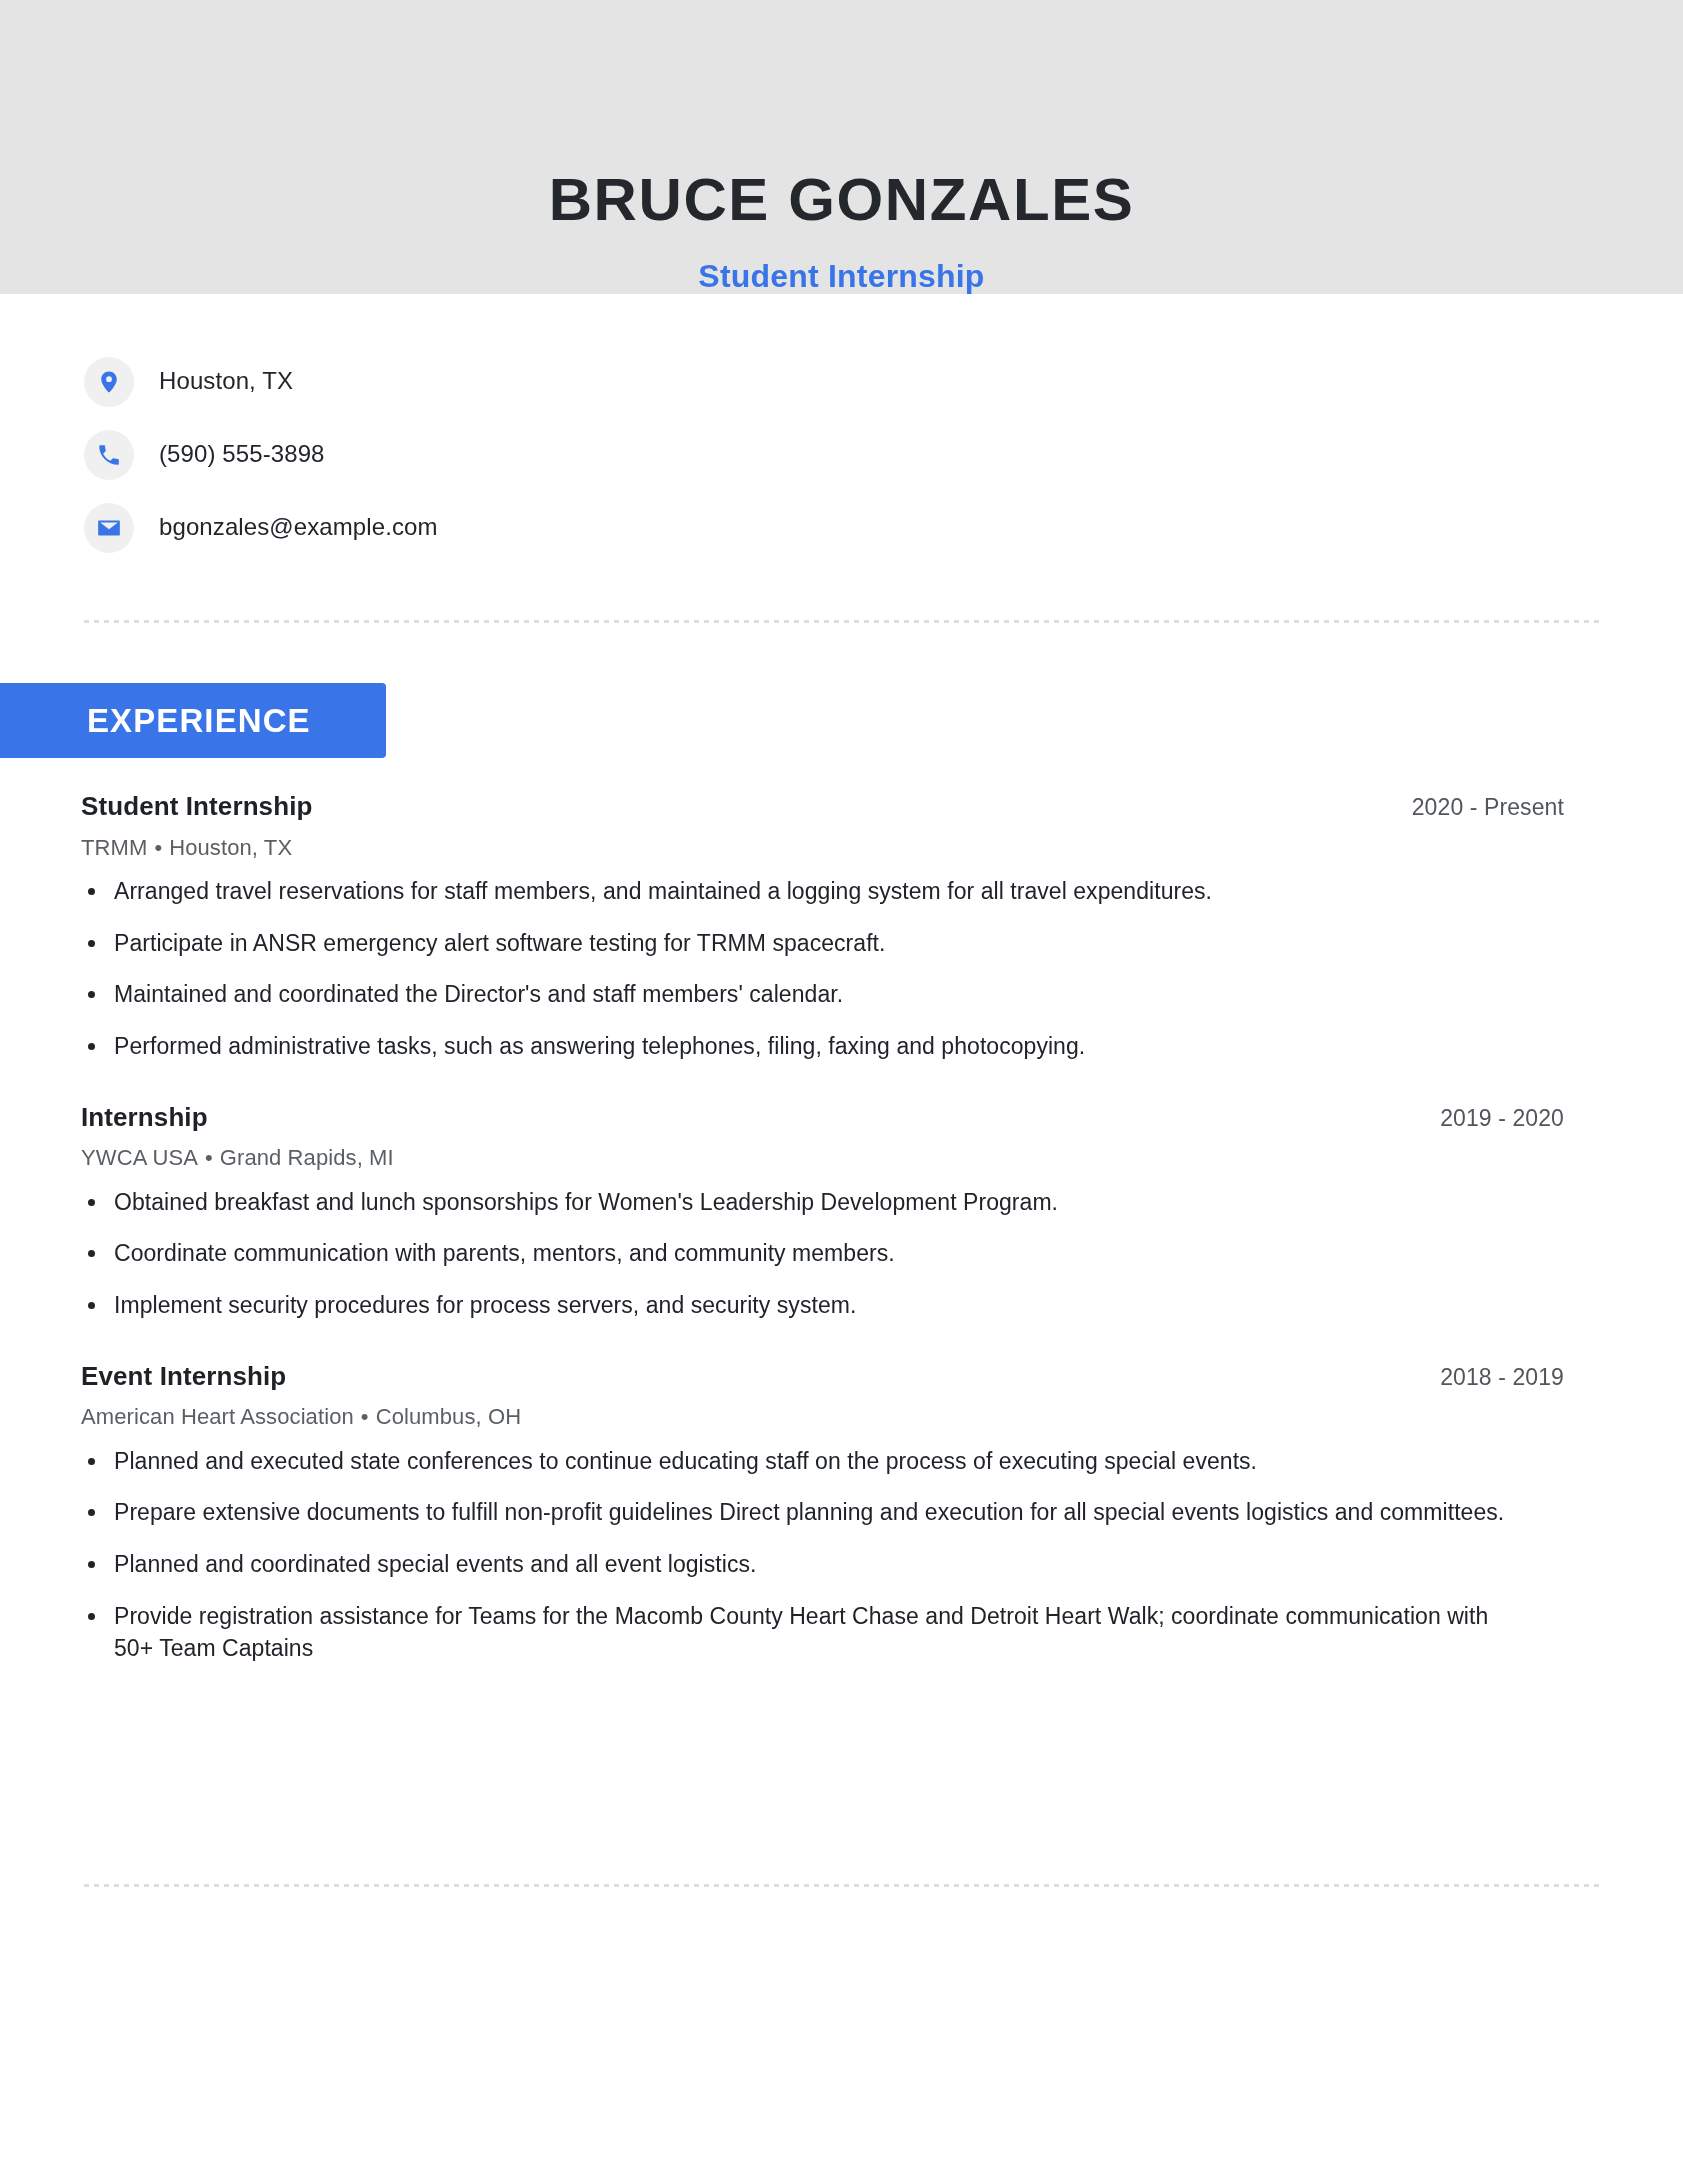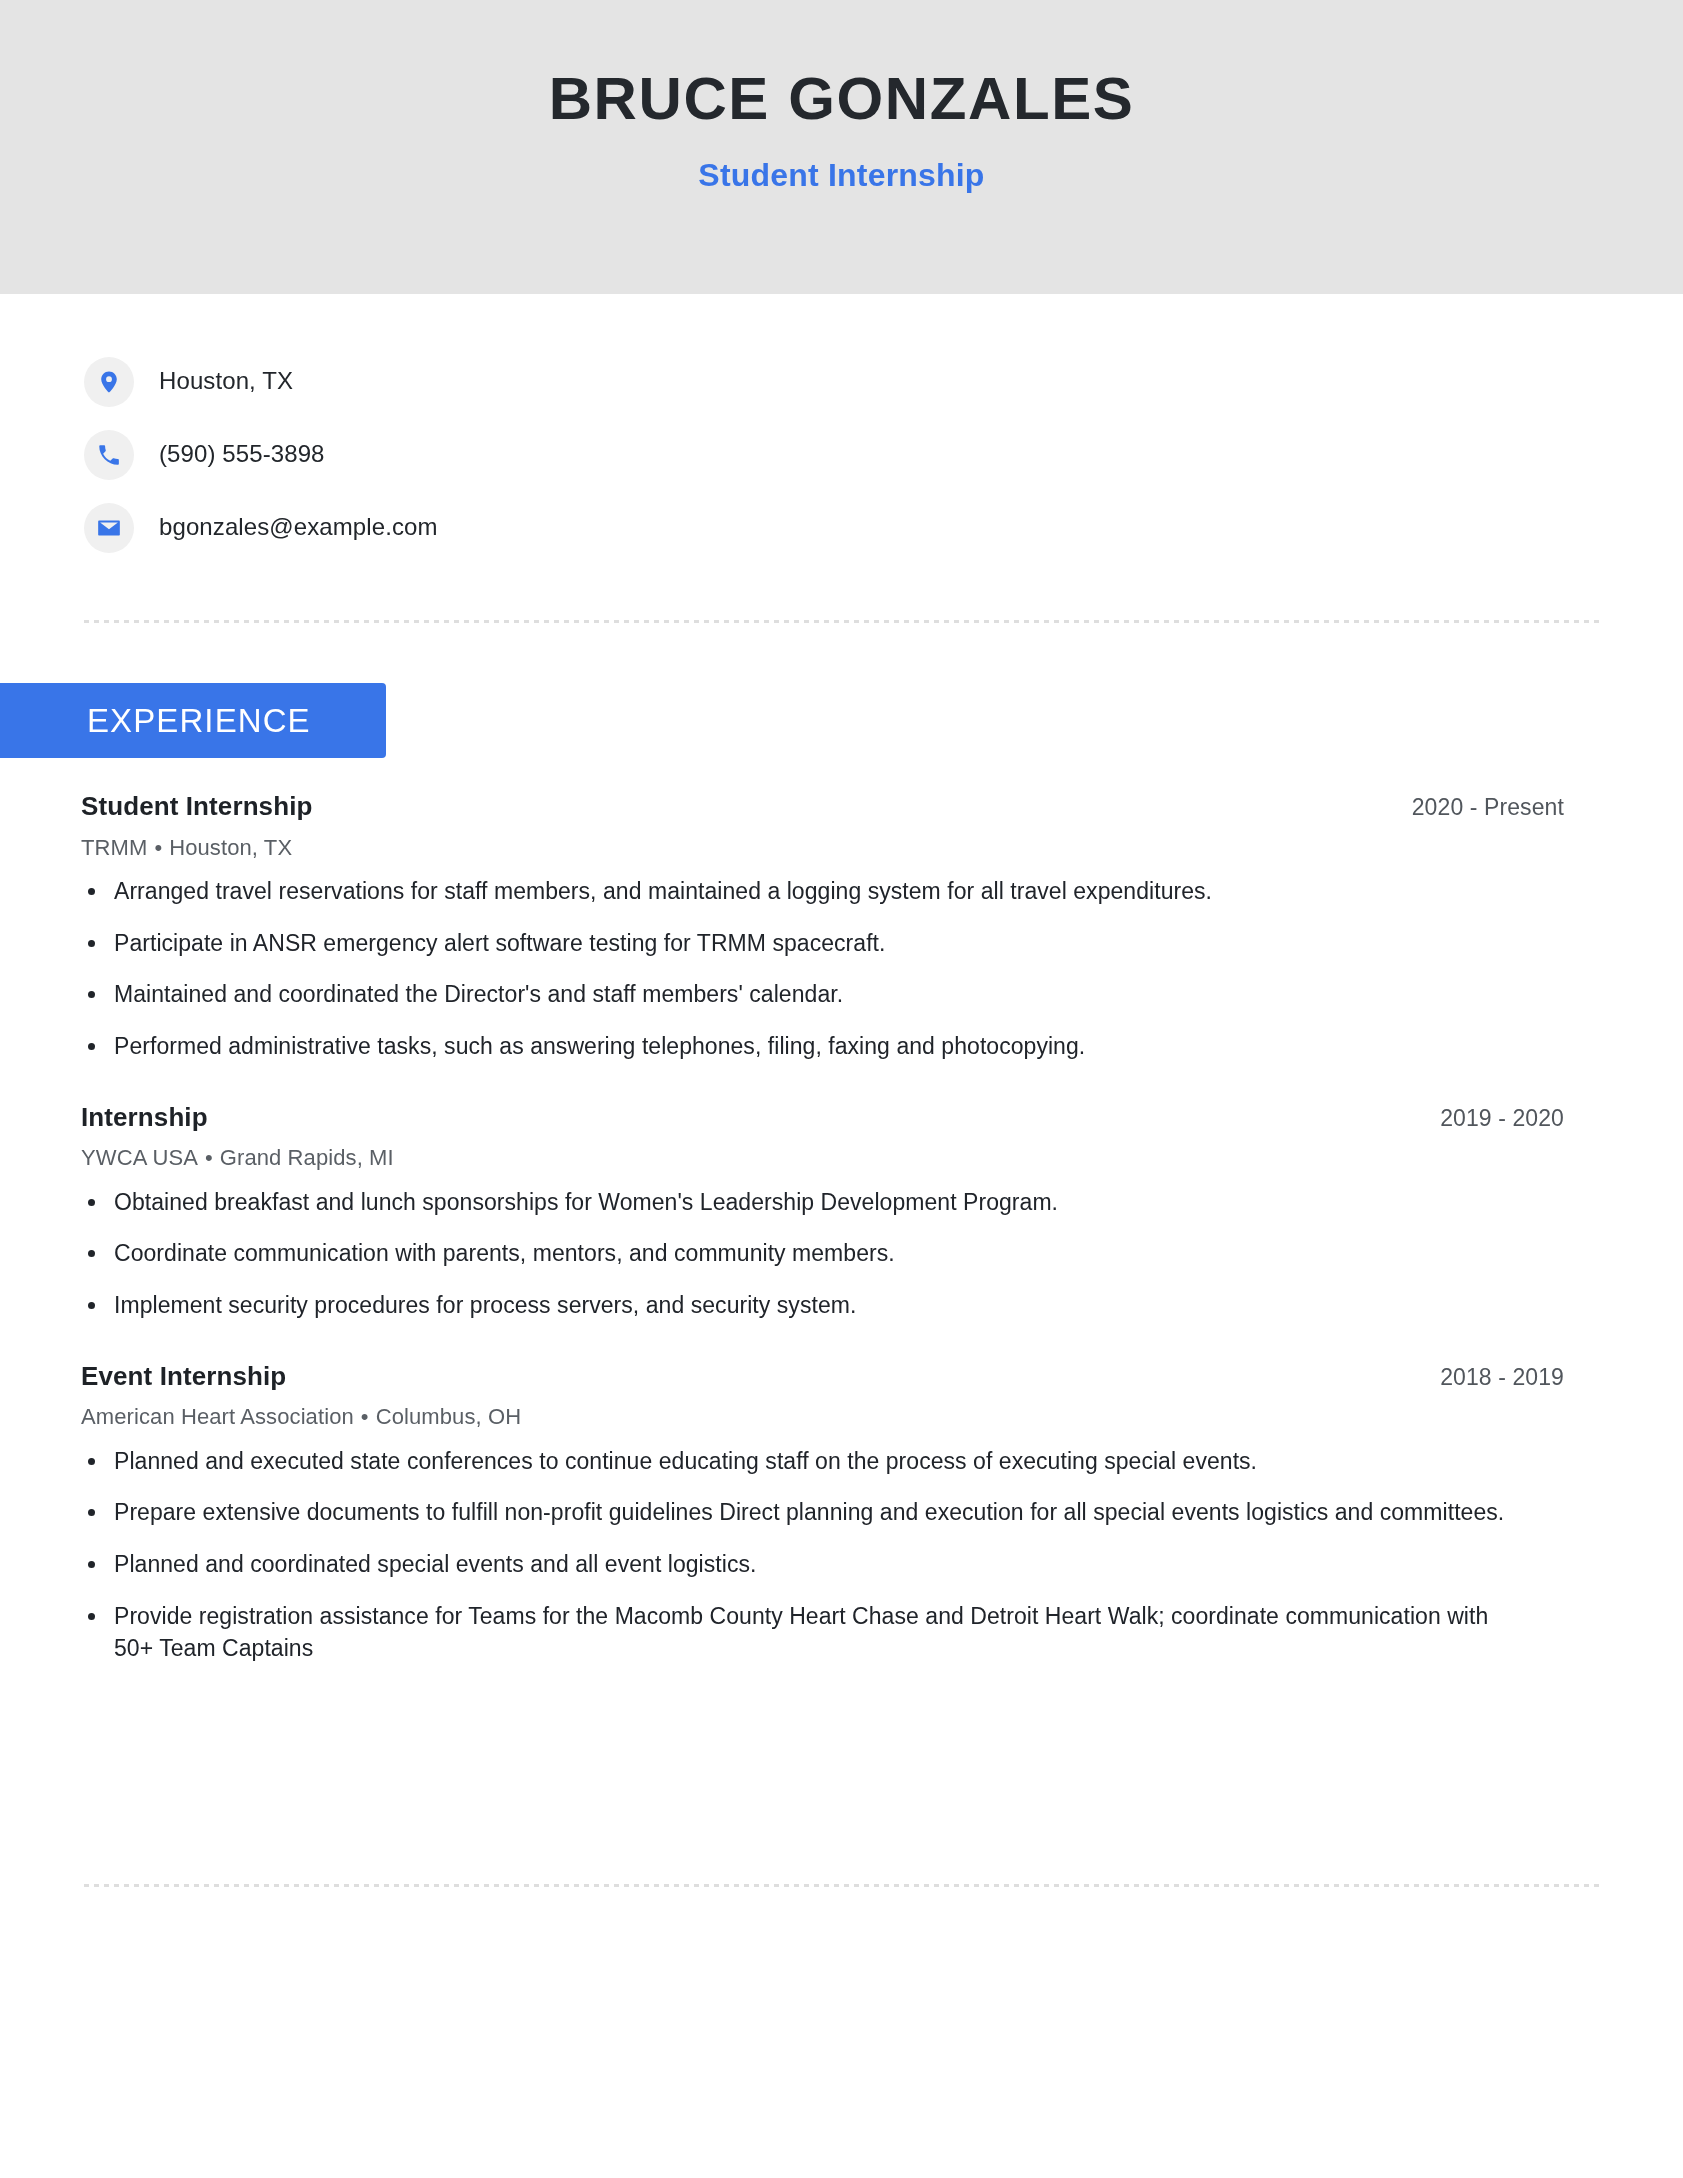--- a/index.html
+++ b/index.html
@@ -27,21 +27,21 @@
     position: absolute;
     left: 0;
     top: 0;
     width: 1683px;
     height: 294px;
     background: #e4e4e4;
     box-sizing: border-box;
     display: flex;
     flex-direction: column;
     align-items: center;
-    justify-content: flex-start;
+    justify-content: flex-end;
     padding-top: 67px;
   }
   .full-name {
     font-size: 60px;
     font-weight: bold;
     letter-spacing: 1.6px;
     color: #24282d;
     line-height: 1.05;
     margin: 0;
     text-transform: uppercase;
@@ -115,21 +115,21 @@
     background: #3975e8;
     border-radius: 0 4px 4px 0;
     display: flex;
     align-items: center;
     box-sizing: border-box;
     padding-left: 87px;
   }
   .section-badge-label {
     color: #ffffff;
     font-size: 33px;
-    font-weight: normal;
+    font-weight: bold;
     letter-spacing: 1.1px;
     text-transform: uppercase;
     line-height: 1;
   }
 
   
   .experience-body {
     position: absolute;
     left: 81px;
     top: 790px;

